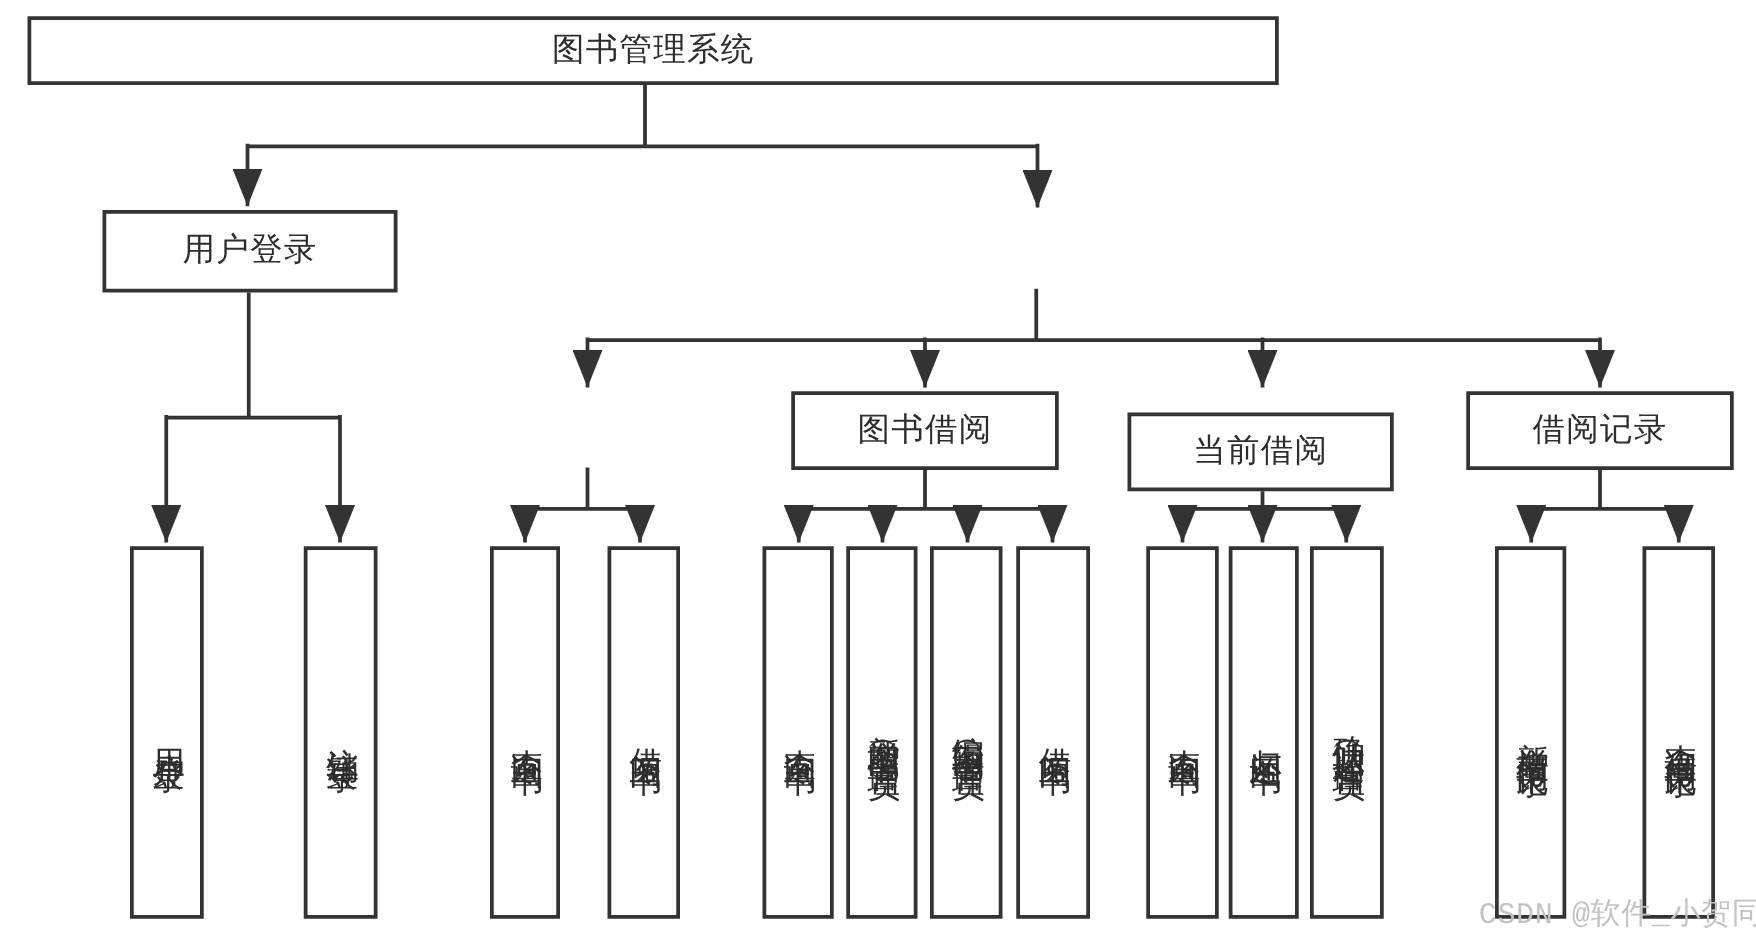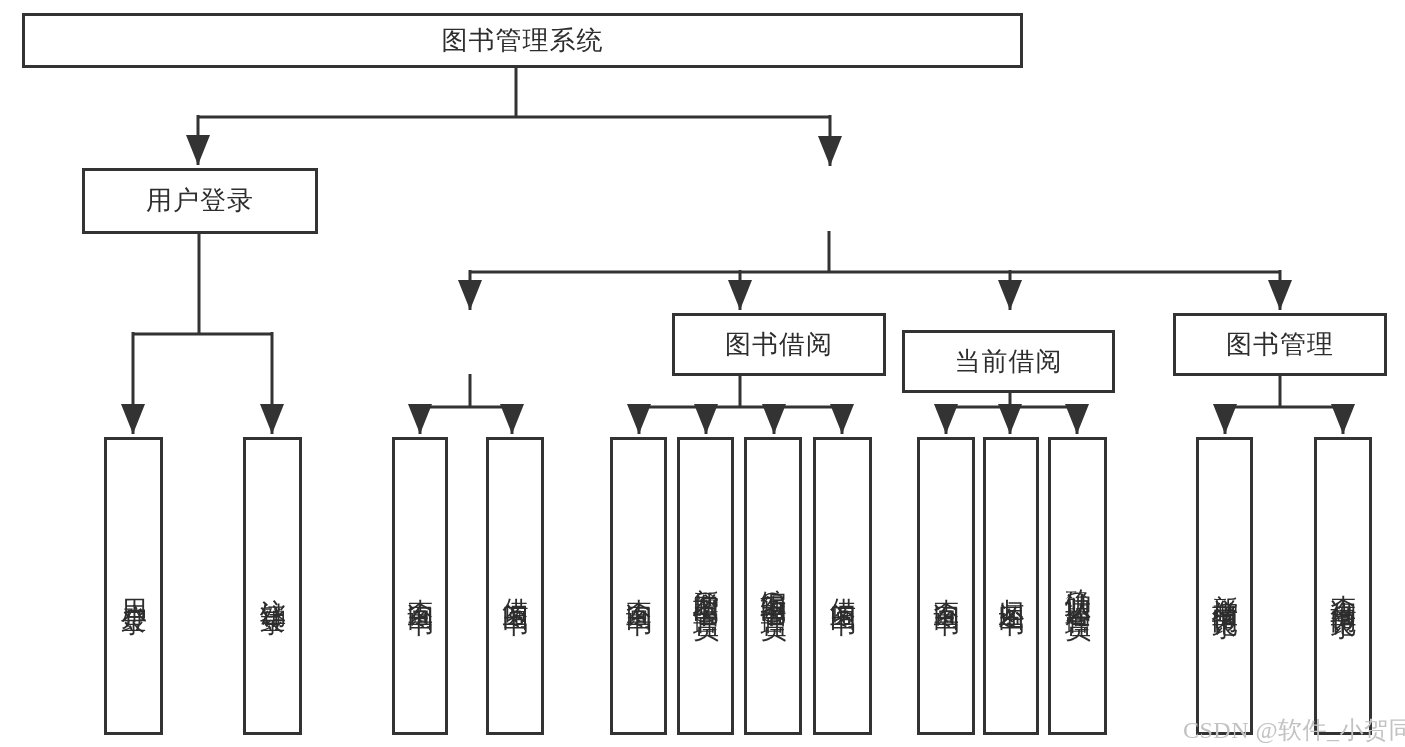--- a/index.html
+++ b/index.html
@@ -1,21 +1,21 @@
 <!DOCTYPE html>
 <html><head>
 <meta charset="utf-8">
 <style>
   html, body { margin: 0; padding: 0; background: #ffffff; }
   .canvas {
     position: relative;
     width: 1405px;
     height: 747px;
     background: #ffffff;
-    font-family: Liberation Serif, serif;
+    font-family: Liberation Mono, monospace;
     overflow: hidden;
   }
   .wires {
     position: absolute;
     left: 0; top: 0;
     width: 1405px; height: 747px;
   }
   .node {
     position: absolute;
     box-sizing: border-box;
@@ -32,21 +32,21 @@
   .node.v {
     writing-mode: vertical-rl;
     letter-spacing: 4px;
     padding: 6px 0;
   }
   
   .n-root        { left: 22px;   top: 13px;  width: 1001px; height: 55px; }
   .n-user-login  { left: 82px;   top: 168px; width: 236px;  height: 66px; }
   .n-book-mgmt   { left: 712px;  top: 169px; width: 235px;  height: 64px; }
   .n-new-rec     { left: 363px;  top: 313px; width: 214px;  height: 63px; }
-  .n-book-borrow { left: 633px;  top: 313px; width: 214px;  height: 63px; margin-left: 39px; }
+  .n-book-borrow { left: 633px;  top: 313px; width: 214px;  height: 63px; }
   .n-cur-borrow  { left: 902px;  top: 330px; width: 213px;  height: 63px; }
   .n-borrow-rec  { left: 1173px; top: 313px; width: 214px;  height: 63px; }
   .leaf          { top: 437px; height: 298px; }
   .n-l-login     { left: 104px;  width: 59px; }
   .n-l-logout    { left: 243px;  width: 59px; }
   .n-l-rec-q     { left: 392px;  width: 56px; }
   .n-l-rec-b     { left: 486px;  width: 58px; }
   .n-l-bb-q      { left: 610px;  width: 57px; }
   .n-l-bb-add    { left: 677px;  width: 57px; }
   .n-l-bb-edit   { left: 744px;  width: 58px; }
@@ -122,21 +122,21 @@
       <line x1="1343" y1="406" x2="1343" y2="434" marker-end="url(#arw)"></line>
     </g>
   </svg>
 
   <div class="node h n-root">图书管理系统</div>
 
   <div class="node h n-user-login">用户登录</div>
 
   <div class="node h n-book-borrow">图书借阅</div>
   <div class="node h n-cur-borrow">当前借阅</div>
-  <div class="node h n-borrow-rec">图书管理</div>
+  <div class="node h n-borrow-rec">借阅记录</div>
 
   <div class="node v leaf n-l-login">用户登录</div>
   <div class="node v leaf n-l-logout">注销登录</div>
   <div class="node v leaf n-l-rec-q">查询图书</div>
   <div class="node v leaf n-l-rec-b">借阅图书</div>
   <div class="node v leaf n-l-bb-q">查询图书</div>
   <div class="node v leaf n-l-bb-add">新增图书（管理员）</div>
   <div class="node v leaf n-l-bb-edit">编辑图书（管理员）</div>
   <div class="node v leaf n-l-bb-b">借阅图书</div>
   <div class="node v leaf n-l-cb-q">查询图书</div>

